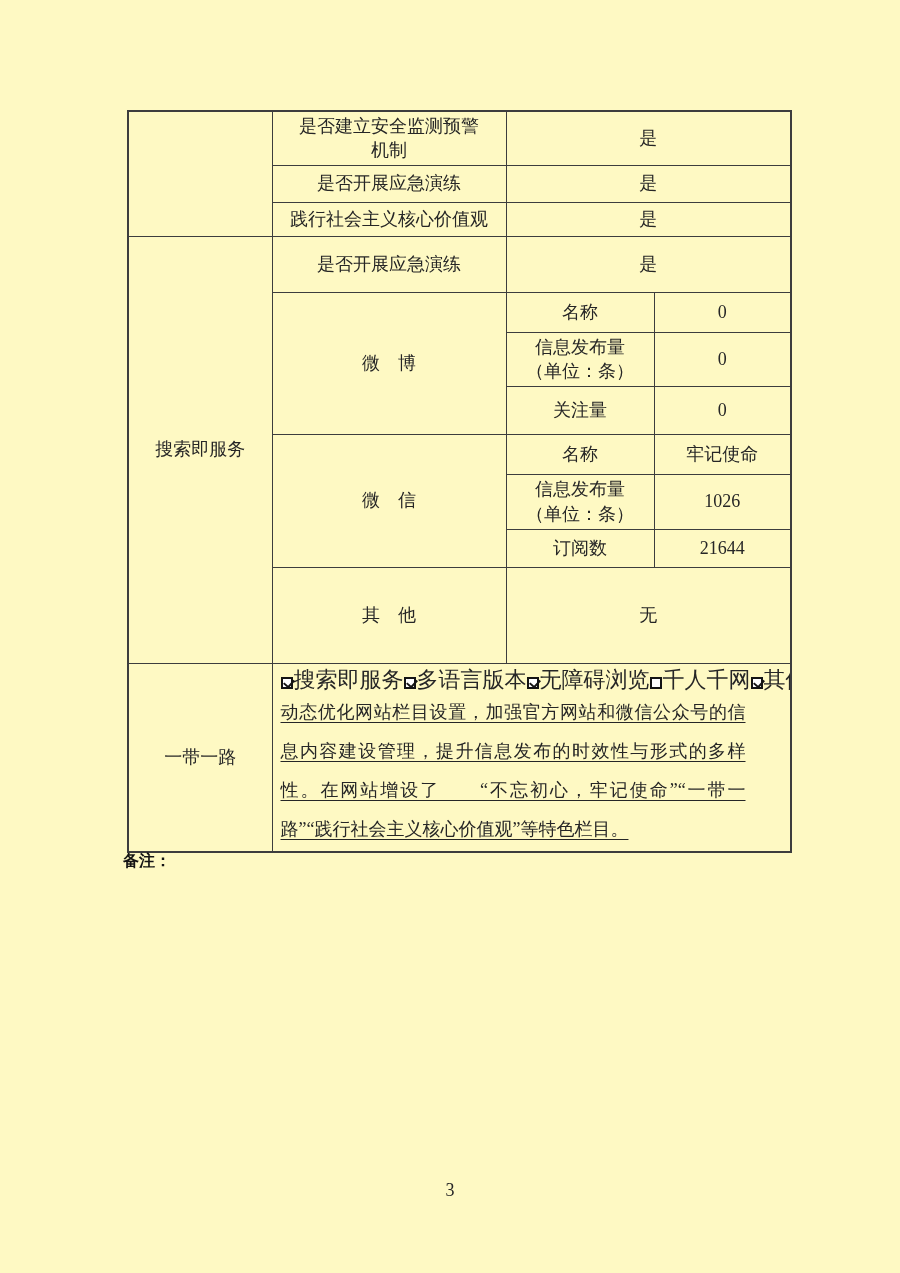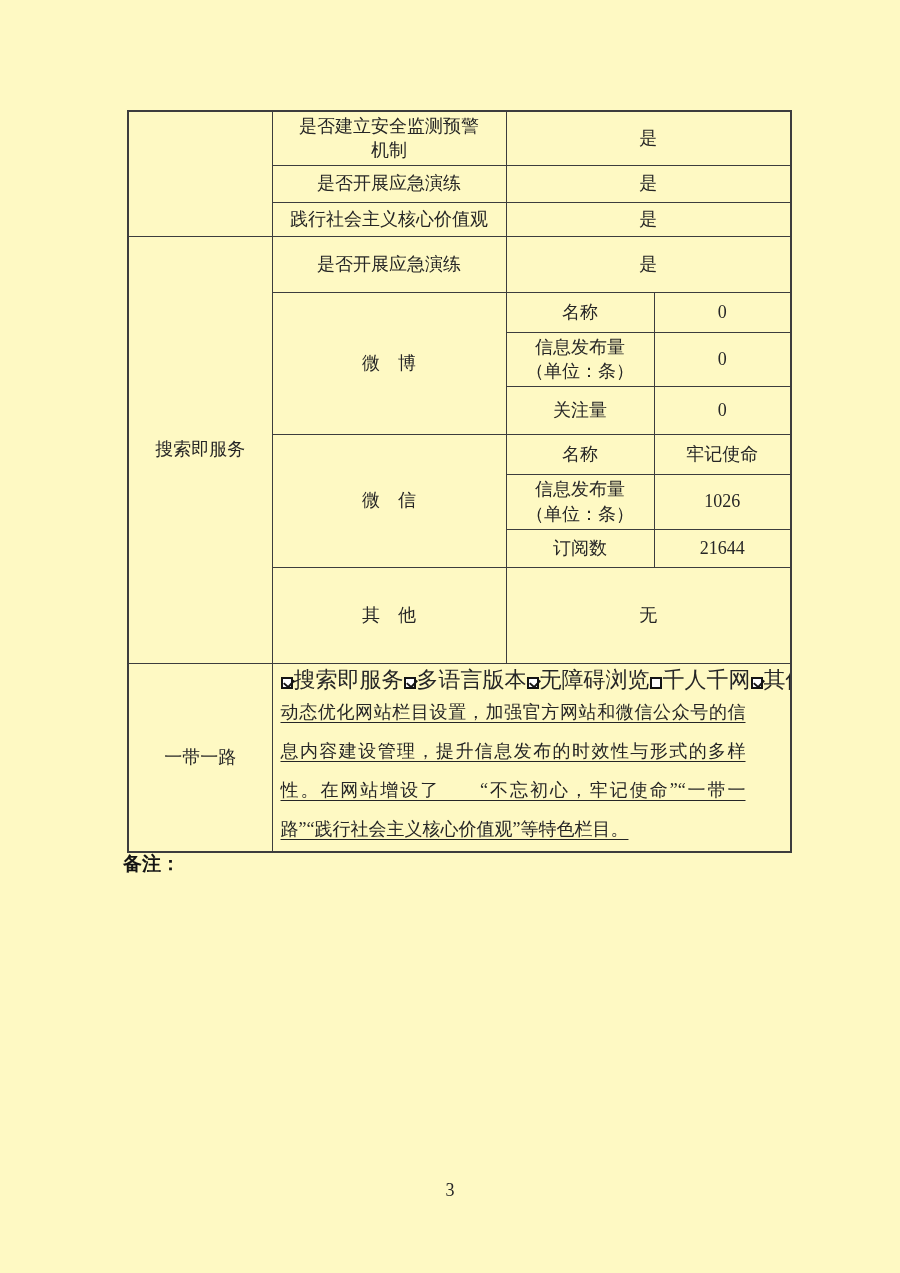--- a/index.html
+++ b/index.html
@@ -73,21 +73,21 @@
     text-underline-offset: 4px;
     text-decoration-thickness: 1px;
     word-break: break-all;
   }
   .notes {
     position: absolute;
     left: 123px;
     top: 851px;
     font-family: "Liberation Sans", "DejaVu Sans", sans-serif;
     font-weight: bold;
-    font-size: 19px;
+    font-size: 16px;
     color: #141414;
   }
   .page-number {
     position: absolute;
     left: 0;
     top: 1180px;
     width: 900px;
     text-align: center;
     font-size: 18px;
     color: #262626;

